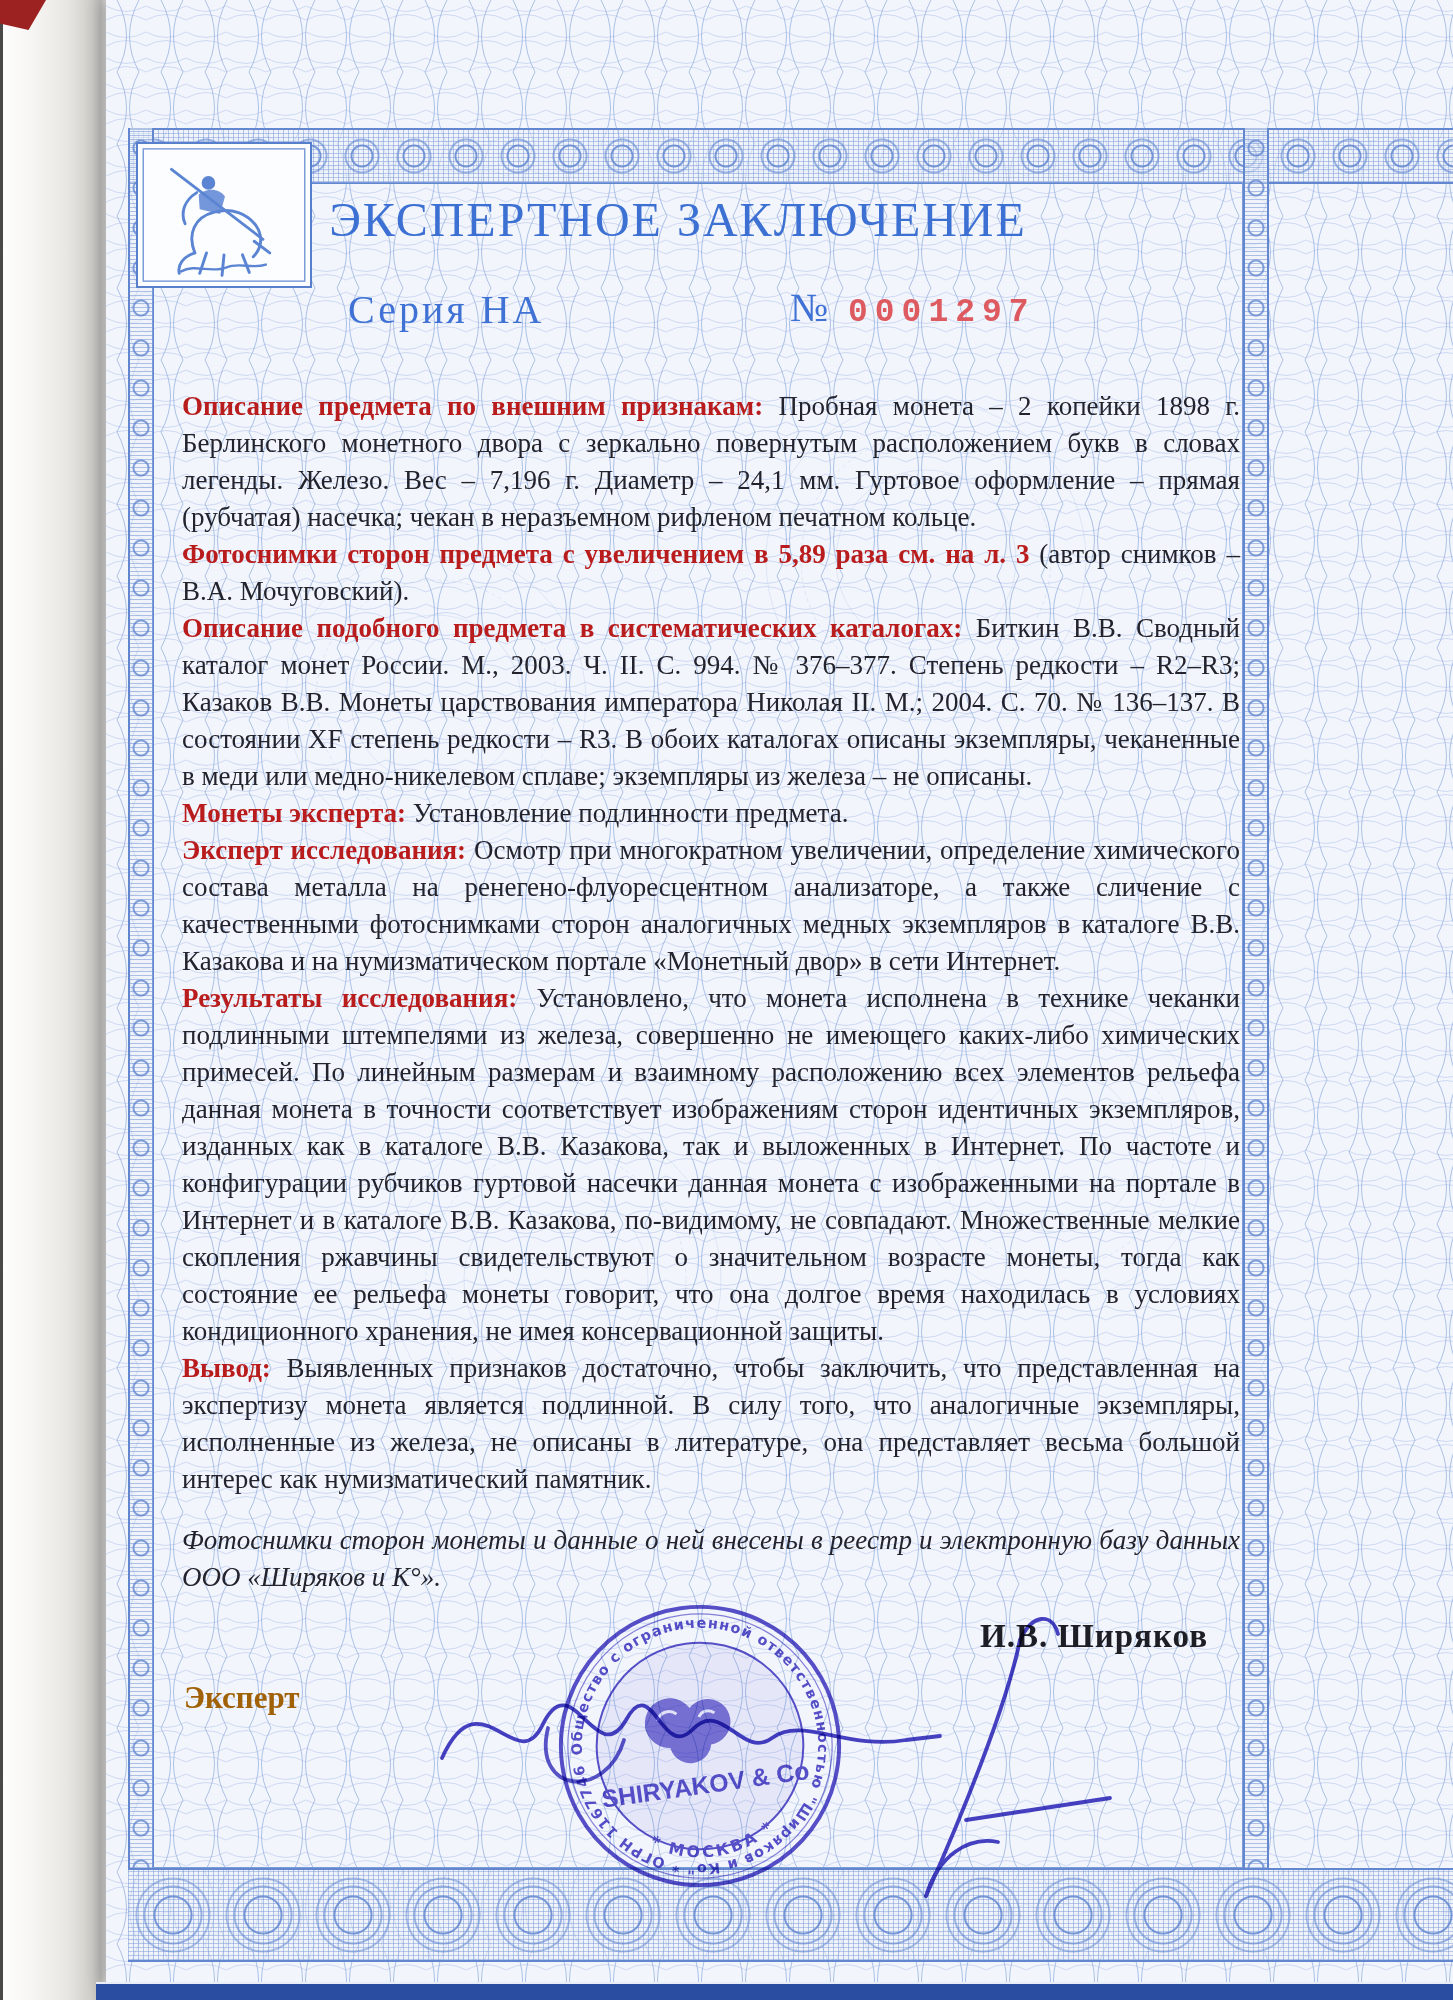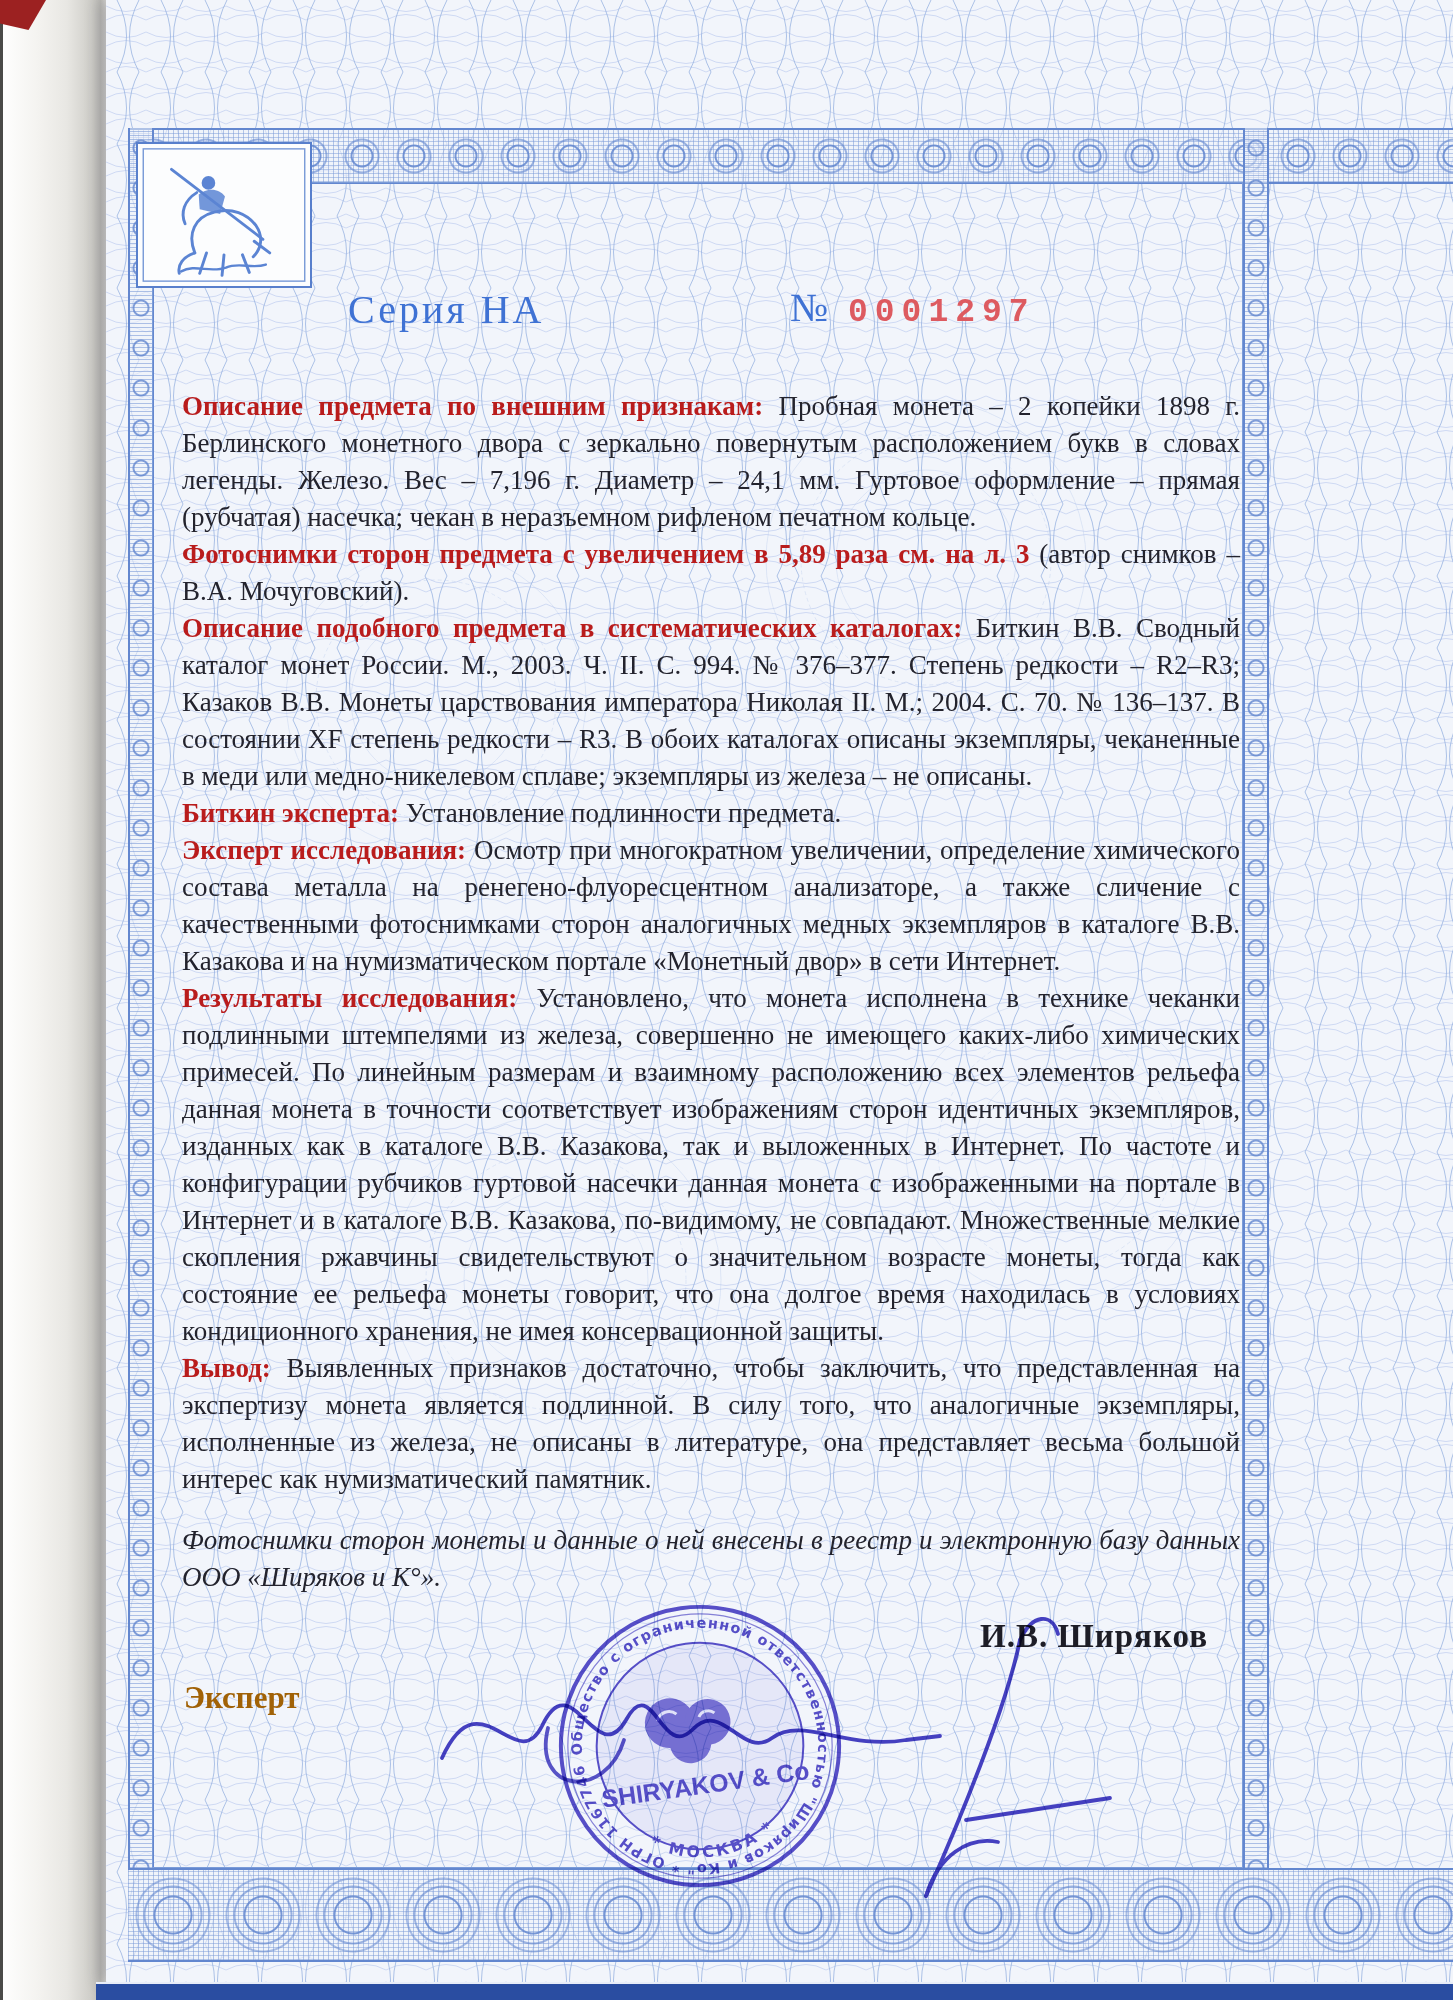--- a/index.html
+++ b/index.html
@@ -158,29 +158,30 @@
         <path d="M62,52 C70,45 83,45 89,54 L84,72 L63,67 Z" fill="#4a78cf" stroke="none" opacity="0.85"></path>
         <path d="M60,50 C47,58 43,71 48,82"></path>
         <path d="M58,112 C50,92 58,75 78,70 C96,65 112,72 121,84 C129,96 126,108 118,116"></path>
         <path d="M70,112 L63,133 M88,114 L86,135 M107,114 L114,132 M119,100 L135,112"></path>
         <path d="M58,112 C46,116 40,124 42,133"></path>
         <path d="M44,131 C58,123 74,133 90,127 C104,121 117,129 131,124" stroke-width="2.5"></path>
       </g>
     </svg>
   </div>
 
+  <div class="title">ЭКСПЕРТНОЕ ЗАКЛЮЧЕНИЕ</div>
   <div class="series">Серия НА</div>
   <div class="numsign">№</div>
   <div class="serial">0001297</div>
 
   <div class="body-block" id="paragraphs">
       <p class="para"><b class="lead">Описание предмета по внешним признакам: </b>Пробная монета – 2 копейки 1898 г. Берлинского монетного двора с зеркально повернутым расположением букв в словах легенды. Железо. Вес – 7,196 г. Диаметр – 24,1 мм. Гуртовое оформление – прямая (рубчатая) насечка; чекан в неразъемном рифленом печатном кольце.</p>
       <p class="para"><b class="lead">Фотоснимки сторон предмета с увеличением в 5,89 раза см. на л. 3 </b>(автор снимков – В.А. Мочуговский).</p>
       <p class="para"><b class="lead">Описание подобного предмета в систематических каталогах: </b>Биткин В.В. Сводный каталог монет России. М., 2003. Ч. II. С. 994. № 376–377. Степень редкости – R2–R3; Казаков В.В. Монеты царствования императора Николая II. М.; 2004. С. 70. № 136–137. В состоянии XF степень редкости – R3. В обоих каталогах описаны экземпляры, чеканенные в меди или медно-никелевом сплаве; экземпляры из железа – не описаны.</p>
-      <p class="para"><b class="lead">Биткин эксперта: </b>Установление подлинности предмета.</p>
+      <p class="para"><b class="lead">Монеты эксперта: </b>Установление подлинности предмета.</p>
       <p class="para"><b class="lead">Эксперт исследования: </b>Осмотр при многократном увеличении, определение химического состава металла на ренегено-флуоресцентном анализаторе, а также сличение с качественными фотоснимками сторон аналогичных медных экземпляров в каталоге В.В. Казакова и на нумизматическом портале «Монетный двор» в сети Интернет.</p>
       <p class="para"><b class="lead">Результаты исследования: </b>Установлено, что монета исполнена в технике чеканки подлинными штемпелями из железа, совершенно не имеющего каких-либо химических примесей. По линейным размерам и взаимному расположению всех элементов рельефа данная монета в точности соответствует изображениям сторон идентичных экземпляров, изданных как в каталоге В.В. Казакова, так и выложенных в Интернет. По частоте и конфигурации рубчиков гуртовой насечки данная монета с изображенными на портале в Интернет и в каталоге В.В. Казакова, по-видимому, не совпадают. Множественные мелкие скопления ржавчины свидетельствуют о значительном возрасте монеты, тогда как состояние ее рельефа монеты говорит, что она долгое время находилась в условиях кондиционного хранения, не имея консервационной защиты.</p>
       <p class="para"><b class="lead">Вывод: </b>Выявленных признаков достаточно, чтобы заключить, что представленная на экспертизу монета является подлинной. В силу того, что аналогичные экземпляры, исполненные из железа, не описаны в литературе, она представляет весьма большой интерес как нумизматический памятник.</p>
       <p class="para gap">Фотоснимки сторон монеты и данные о ней внесены в реестр и электронную базу данных ООО «Ширяков и К°».</p>
     </div>
 
   <div class="expert-label">Эксперт</div>
   <div class="expert-name">И.В. Ширяков</div>
 
   <svg class="stamp" viewBox="0 0 310 310">

